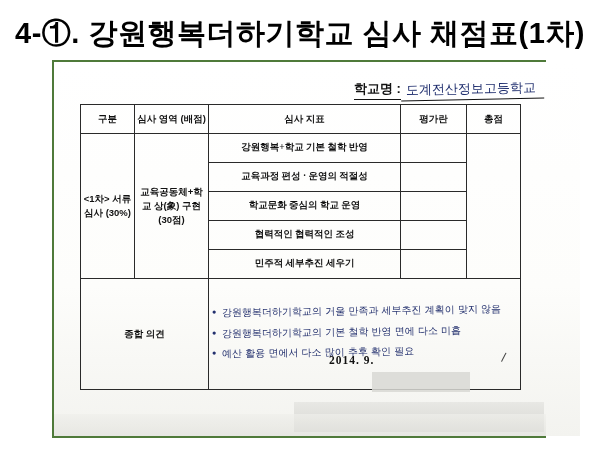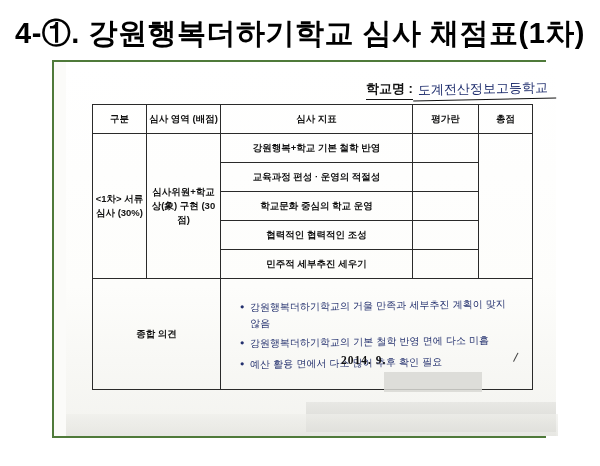--- a/index.html
+++ b/index.html
@@ -35,23 +35,24 @@
     left: 52px;
     top: 60px;
     width: 494px;
     height: 378px;
     border: 2px solid #4f7a3a;
     background: #fbfbf9;
     box-sizing: border-box;
   }
   .doc-inner {
     position: absolute;
-    left: 12px; top: 0;
+    left: 0; top: 0;
     width: 100%; height: 100%;
     background: linear-gradient(180deg,#ffffff 0%, #fdfdfb 60%, #f3f3ef 100%);
+    padding-left: 36px;
   }
 
   
   .school-line {
     position: absolute;
     left: 300px;
     top: 14px;
     width: 190px;
     height: 24px;
     display: flex;
@@ -102,40 +103,41 @@
   .col-b { width: 74px; }
   .col-c { width: 192px; }
   .col-d { width: 66px; }
   .col-e { width: 54px; }
 
   .idx-cell {
     text-align: left;
     padding-left: 10px;
     font-weight: normal;
     height: 22px;
+    font-family: Liberation Serif, serif;
   }
   .cat-cell, .area-cell {
     font-weight: normal;
     font-size: 9.5px;
   }
   .blank-cell { background: transparent; }
 
   
   .comment-label {
     font-weight: normal;
     font-size: 10px;
   }
   .comment-cell {
     height: 104px;
     text-align: left;
     vertical-align: top;
     padding: 7px 6px 6px 8px;
   }
   .hw-list {
-    margin: 16px;
+    margin: 0;
     padding: 0;
     list-style: none;
   }
   .hw-list li {
     font-family: "DejaVu Sans", sans-serif;
     font-size: 10px;
     color: #23306e;
     font-weight: normal;
     text-align: left;
     line-height: 1.55;
@@ -222,21 +224,21 @@
           <th>구분</th>
           <th>심사 영역 (배점)</th>
           <th>심사 지표</th>
           <th>평가란</th>
           <th>총점</th>
         </tr>
       </thead>
       <tbody>
         <tr>
           <td class="cat-cell" rowspan="5">&lt;1차&gt; 서류 심사 (30%)</td>
-          <td class="area-cell" rowspan="5">심사위원+학교 상(象) 구현 (30점)</td>
+          <td class="area-cell" rowspan="5">교육공동체+학교 상(象) 구현 (30점)</td>
           <td class="idx-cell">강원행복+학교 기본 철학 반영</td>
           <td class="blank-cell"></td>
           <td class="blank-cell" rowspan="5"></td>
         </tr>
         <tr>
           <td class="idx-cell">교육과정 편성 · 운영의 적절성</td>
           <td class="blank-cell"></td>
         </tr>
         <tr>
           <td class="idx-cell">학교문화 중심의 학교 운영</td>

